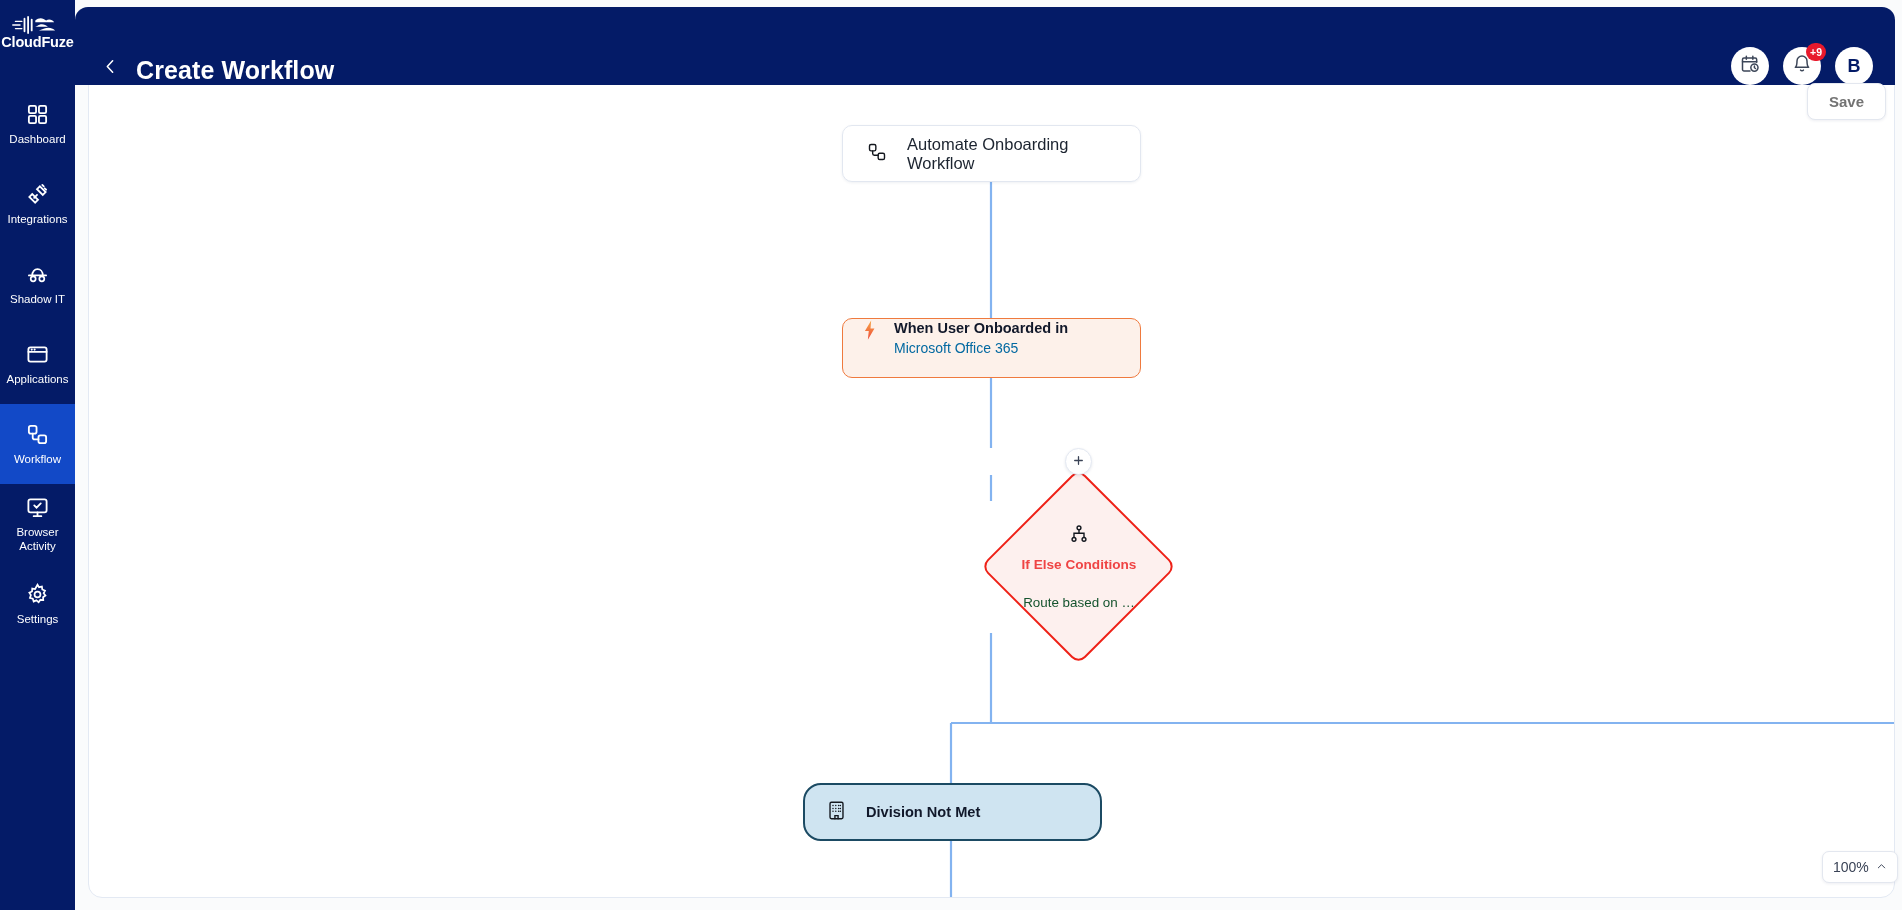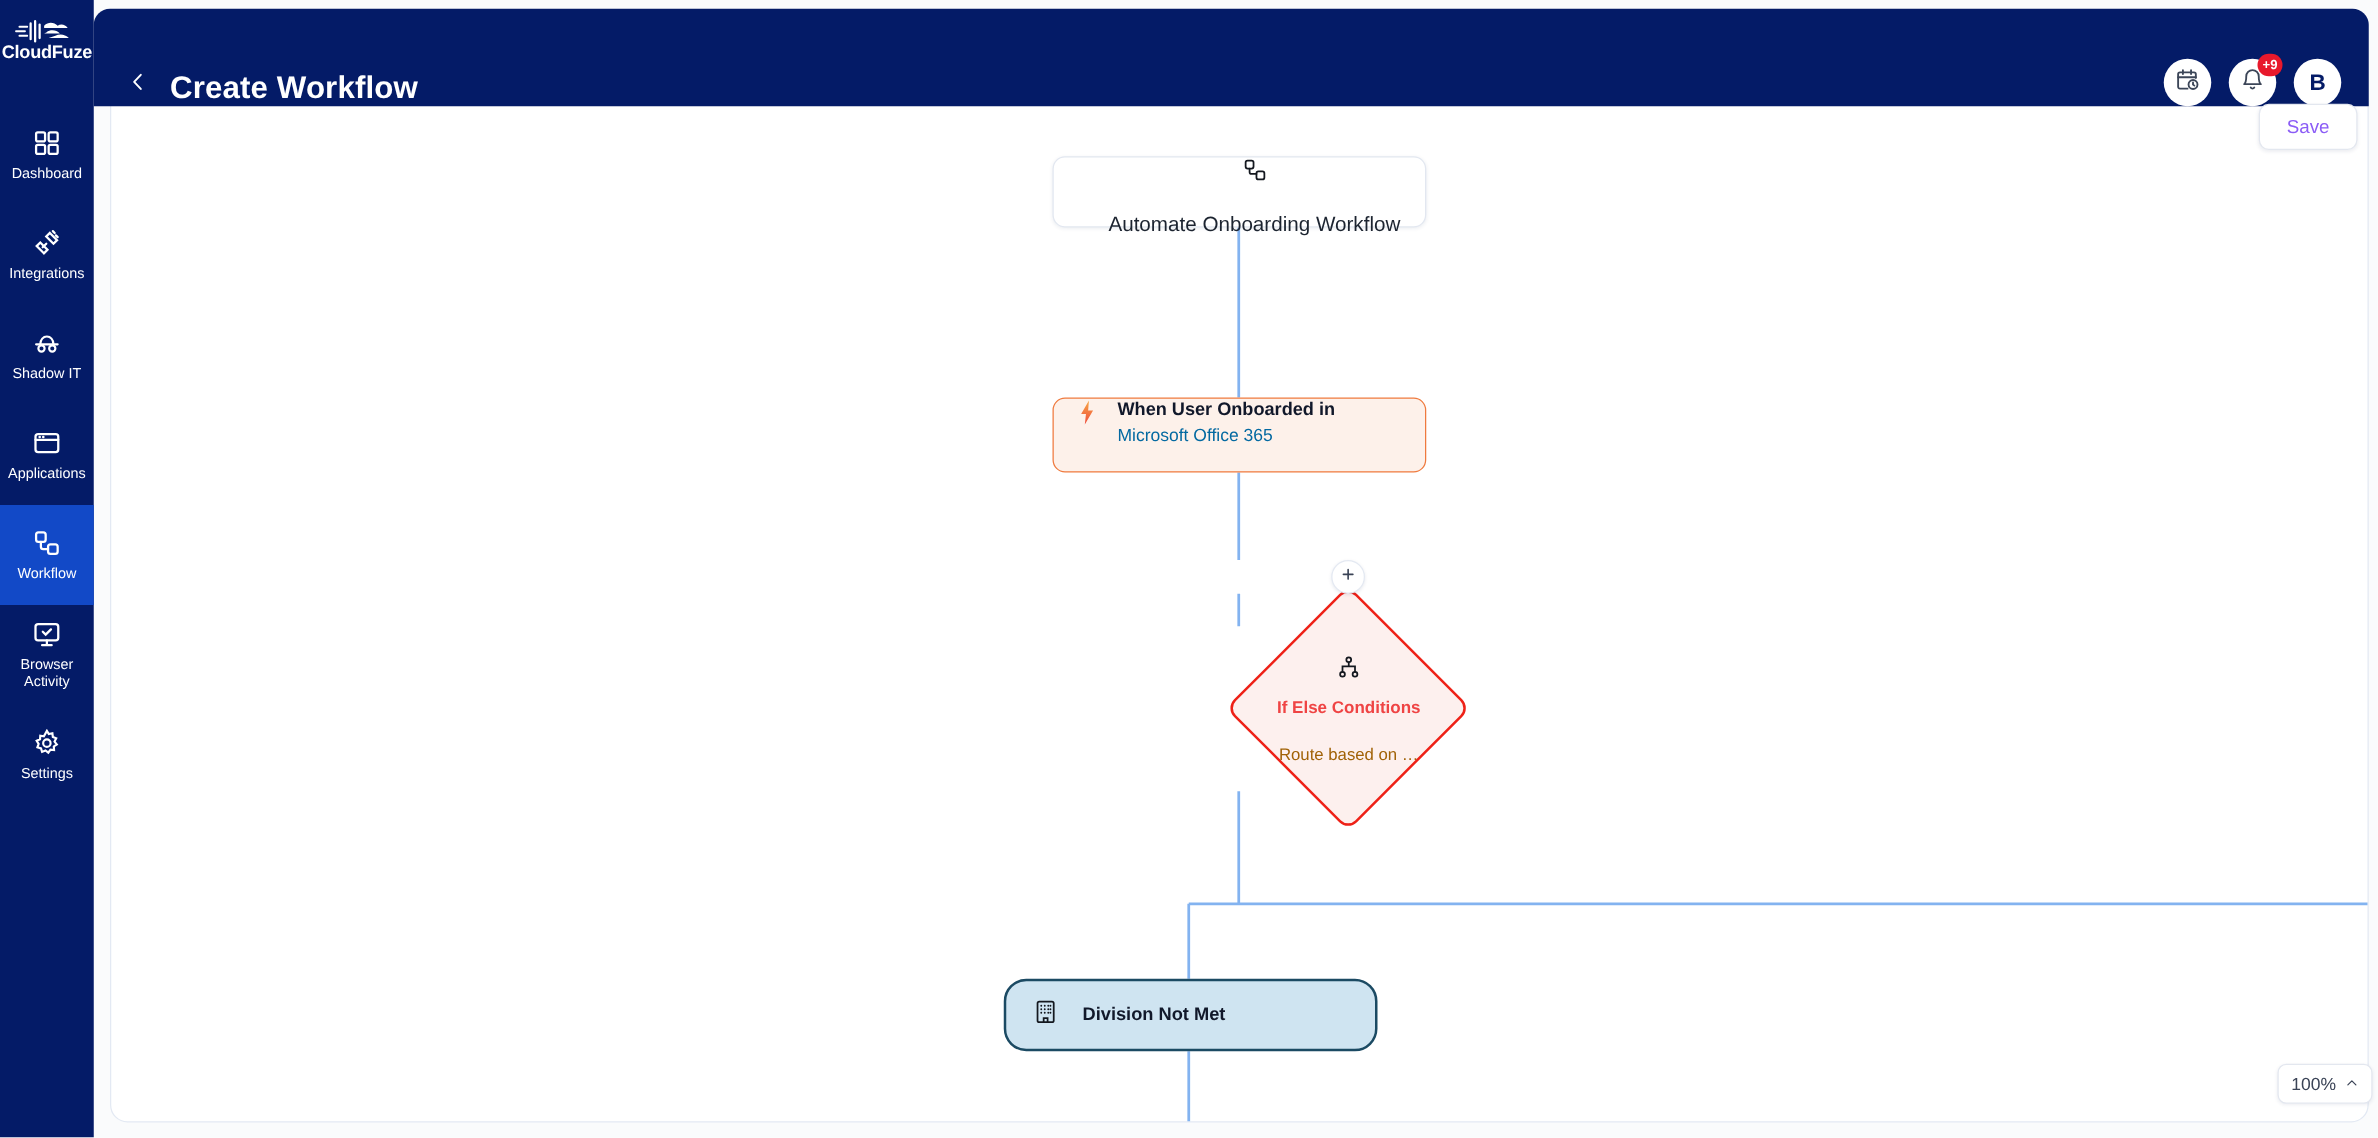--- a/index.html
+++ b/index.html
@@ -185,21 +185,20 @@
   .node-start {
     left: 753px; top: 54px;
     width: 299px; height: 57px;
     background: #ffffff;
     border: 1px solid #e2e7f0;
     border-radius: 10px;
     box-shadow: 0 1px 3px rgba(20,40,90,0.07);
     display: flex; align-items: center;
     padding-left: 24px;
     gap: 20px;
-    flex-direction: column;
   }
   .node-start .lbl {
     font-size: 16.5px;
     color: #1c2430;
     font-weight: 400;
   }
   .node-start svg { width: 20px; height: 20px; flex: 0 0 auto; }
 
   .node-trigger {
     left: 753px; top: 247px;
@@ -251,21 +250,21 @@
     left: 0; top: 0;
     width: 196px; height: 196px;
     display: flex;
     flex-direction: column;
     align-items: center;
     justify-content: center;
     gap: 3px;
   }
   .diamond-content svg { width: 20px; height: 20px; margin-bottom: 6px; }
   .d-title { font-size: 13.6px; font-weight: 700; color: #ef4444; }
-  .d-sub   { font-size: 13.4px; color: #a16207; margin-top: 20px; }
+  .d-sub   { font-size: 13.4px; color: #14532d; margin-top: 20px; }
 
   .node-branch {
     left: 714px; top: 712px;
     width: 299px; height: 58px;
     background: #cfe4f1;
     border: 2.2px solid #1b4a63;
     border-radius: 18px;
     display: flex; align-items: center;
     padding-left: 21px;
     gap: 19px;
@@ -277,23 +276,24 @@
   #save-btn {
     position: absolute;
     left: 1807px; top: 83px;
     width: 79px; height: 37px;
     background: #ffffff;
     border: 1px solid #e3e7ef;
     border-radius: 8px;
     box-shadow: 0 1px 3px rgba(20,40,90,0.08);
     display: flex; align-items: center; justify-content: center;
     font-size: 15px;
-    color: #8b5cf6;
+    color: #737373;
     cursor: pointer;
     z-index: 30;
+    font-weight: bold;
   }
 
   #zoom-ctl {
     position: absolute;
     left: 1822px; top: 851px;
     height: 32px;
     padding: 0 10px;
     background: #ffffff;
     border: 1px solid #e3e7ef;
     border-radius: 7px;

